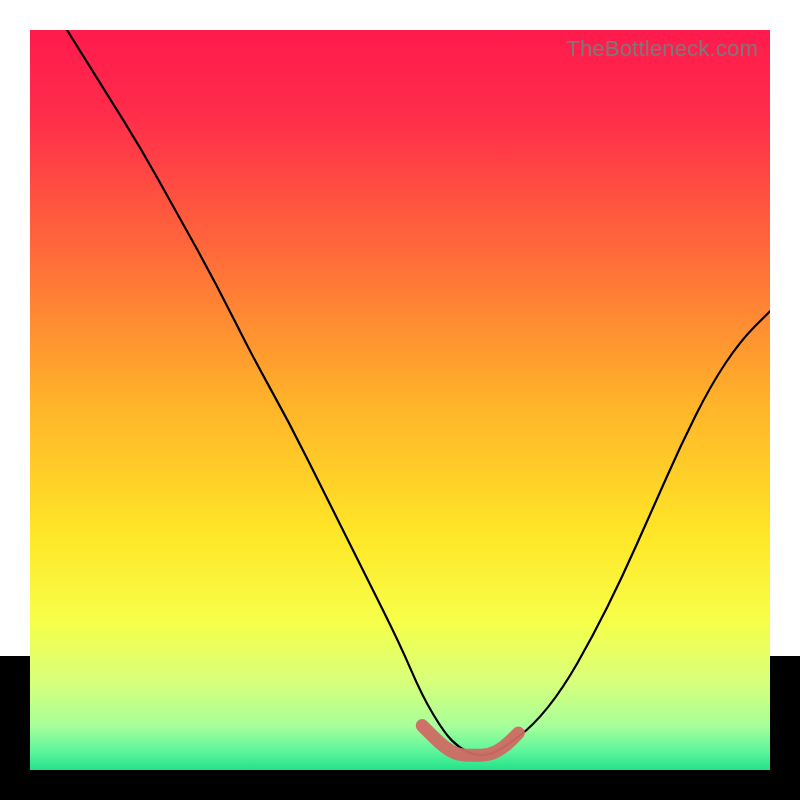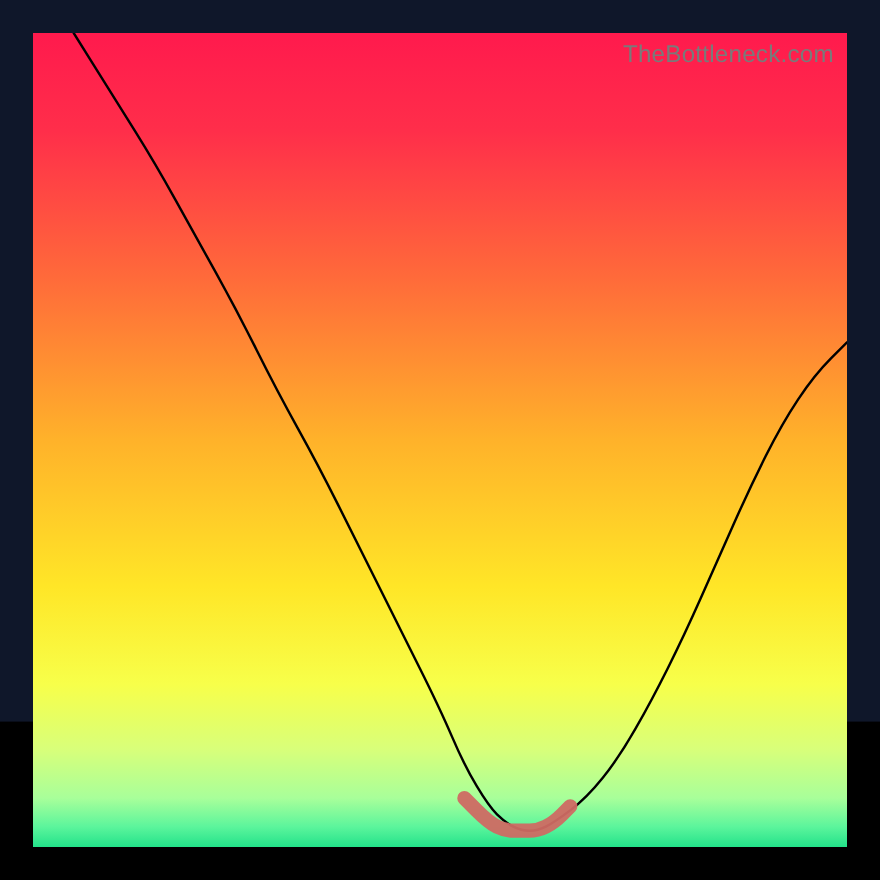--- a/index.html
+++ b/index.html
@@ -8,21 +8,21 @@
     width: 800px;
     height: 800px;
     background: #000;
     overflow: hidden;
     font-family: Arial, Helvetica, sans-serif;
   }
   .frame {
     position: relative;
     width: 800px;
     height: 656px;
-    background: #0f172a;
+    background: #ffffff;
   }
   .plot-area {
     position: absolute;
     left: 30px;
     top: 30px;
     width: 740px;
     height: 740px;
     
     overflow: hidden;
   }

